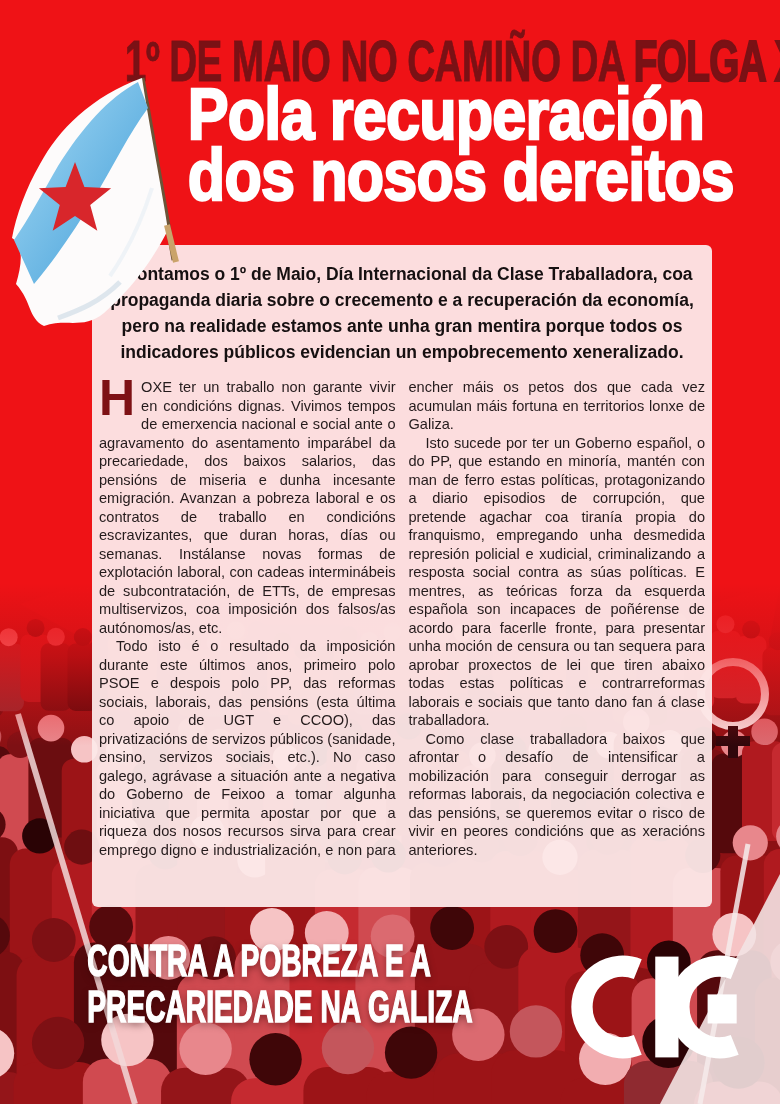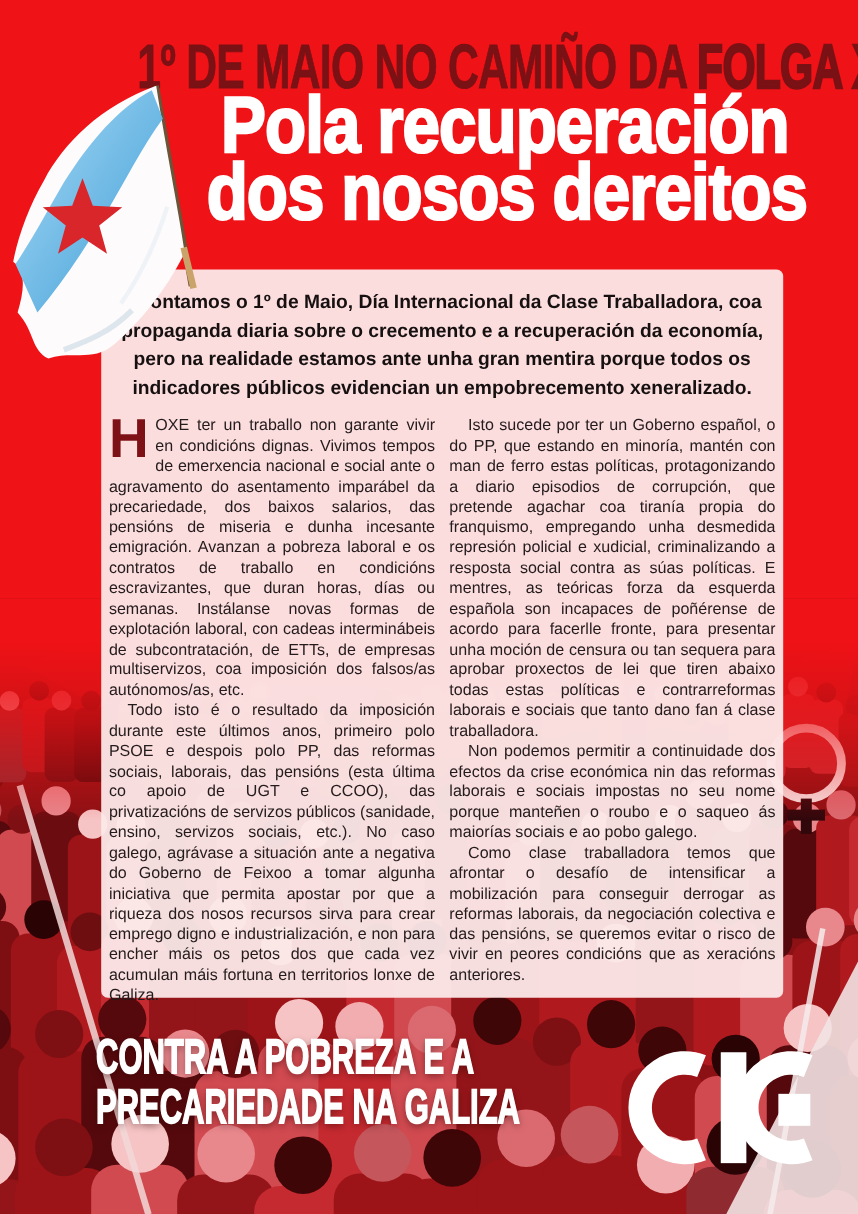--- a/index.html
+++ b/index.html
@@ -12,21 +12,21 @@
 
   
   .kicker{top:28px;left:0;right:0;text-align:center;z-index:5;color:#7a1115;}
   .kicker-inner{
     display:block;white-space:nowrap;font-size:57px;font-weight:700;
     letter-spacing:-1px;transform:scaleX(.68);transform-origin:center;
     -webkit-text-stroke:.8px #7a1115;
   }
   .kicker-bold{font-weight:900;-webkit-text-stroke:2.2px #7a1115;}
 
-  .headline{top:84px;left:140px;right:2px;text-align:center;z-index:5;color:#fff;}
+  .headline{top:84px;left:140px;right:2px;text-align:left;z-index:5;color:#fff;}
   .headline-line{
     display:block;white-space:nowrap;font-size:72px;font-weight:900;
     line-height:61px;letter-spacing:-1px;transform:scaleX(.85);transform-origin:center;
     -webkit-text-stroke:2.4px #fff;
   }
 
   
   .flag{top:70px;left:0;width:215px;height:290px;z-index:6;}
 
   
@@ -337,22 +337,21 @@
     </svg>
   <div class="abs crowd-fade"></div>
 </div>
 
 <section class="abs panel">
   <p class="intro">Afrontamos o 1º de Maio, Día Internacional da Clase Traballadora, coa propaganda diaria sobre o crecemento e a recuperación da economía, pero na realidade estamos ante unha gran mentira porque todos os indicadores públicos evidencian un empobrecemento xeneralizado.</p>
   <div class="cols">
     <p class="first"><span class="dropcap">H</span><span>OXE ter un traballo non garante vivir en condicións dignas. Vivimos tempos de emerxencia nacional e social ante o agravamento do asentamento imparábel da precariedade, dos baixos salarios, das pensións de miseria e dunha incesante emigración. Avanzan a pobreza laboral e os contratos de traballo en condicións escravizantes, que duran horas, días ou semanas. Instálanse novas formas de explotación laboral, con cadeas interminábeis de subcontratación, de ETTs, de empresas multiservizos, coa imposición dos falsos/as autónomos/as, etc.</span></p>
     <p>Todo isto é o resultado da imposición durante este últimos anos, primeiro polo PSOE e despois polo PP, das reformas sociais, laborais, das pensións (esta última co apoio de UGT e CCOO), das privatizacións de servizos públicos (sanidade, ensino, servizos sociais, etc.). No caso galego, agrávase a situación ante a negativa do Goberno de Feixoo a tomar algunha iniciativa que permita apostar por que a riqueza dos nosos recursos sirva para crear emprego digno e industrialización, e non para encher máis os petos dos que cada vez acumulan máis fortuna en territorios lonxe de Galiza.</p>
     <p>Isto sucede por ter un Goberno español, o do PP, que estando en minoría, mantén con man de ferro estas políticas, protagonizando a diario episodios de corrupción, que pretende agachar coa tiranía propia do franquismo, empregando unha desmedida represión policial e xudicial, criminalizando a resposta social contra as súas políticas. E mentres, as teóricas forza da esquerda española son incapaces de poñérense de acordo para facerlle fronte, para presentar unha moción de censura ou tan sequera para aprobar proxectos de lei que tiren abaixo todas estas políticas e contrarreformas laborais e sociais que tanto dano fan á clase traballadora.</p>
-    <p>Non podemos permitir a continuidade dos efectos da crise económica nin das reformas laborais e sociais impostas no seu nome porque manteñen o roubo e o saqueo ás maiorías sociais e ao pobo galego.</p>
-    <p>Como clase traballadora temos que afrontar o desafío de intensificar a mobilización para conseguir derrogar as reformas laborais, da negociación colectiva e das pensións, se queremos evitar o risco de vivir en peores condicións que as xeracións anteriores.</p>
+    <p>Como clase traballadora baixos que afrontar o desafío de intensificar a mobilización para conseguir derrogar as reformas laborais, da negociación colectiva e das pensións, se queremos evitar o risco de vivir en peores condicións que as xeracións anteriores.</p>
 
   </div>
 </section>
 
 <div class="abs slogan">
   <span class="slogan-line">CONTRA A POBREZA E A</span>
   <span class="slogan-line">PRECARIEDADE NA GALIZA</span>
 </div>
 
 <svg class="abs cig-logo" viewBox="-6 -3 196 112" aria-hidden="true">

